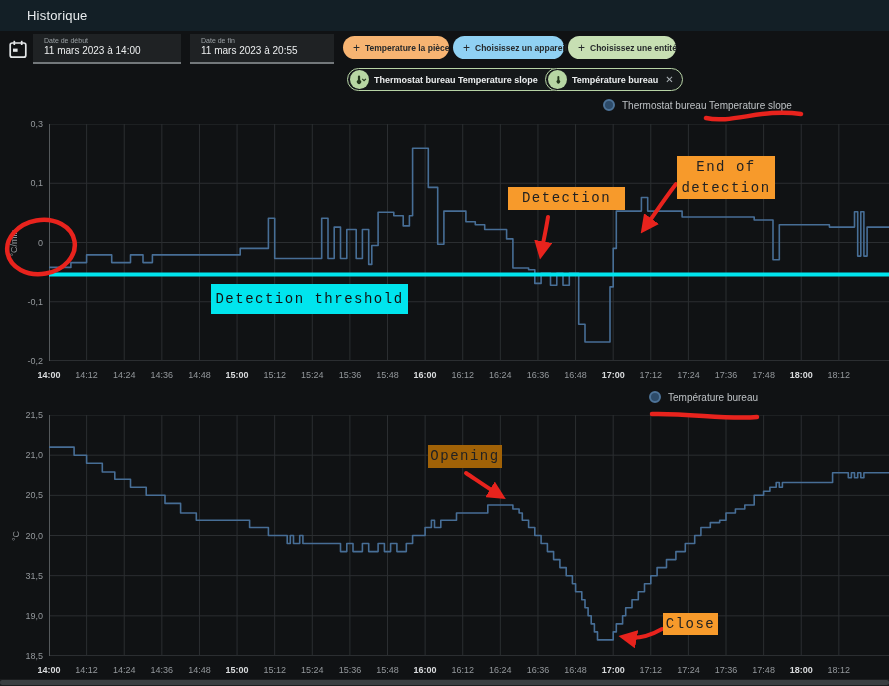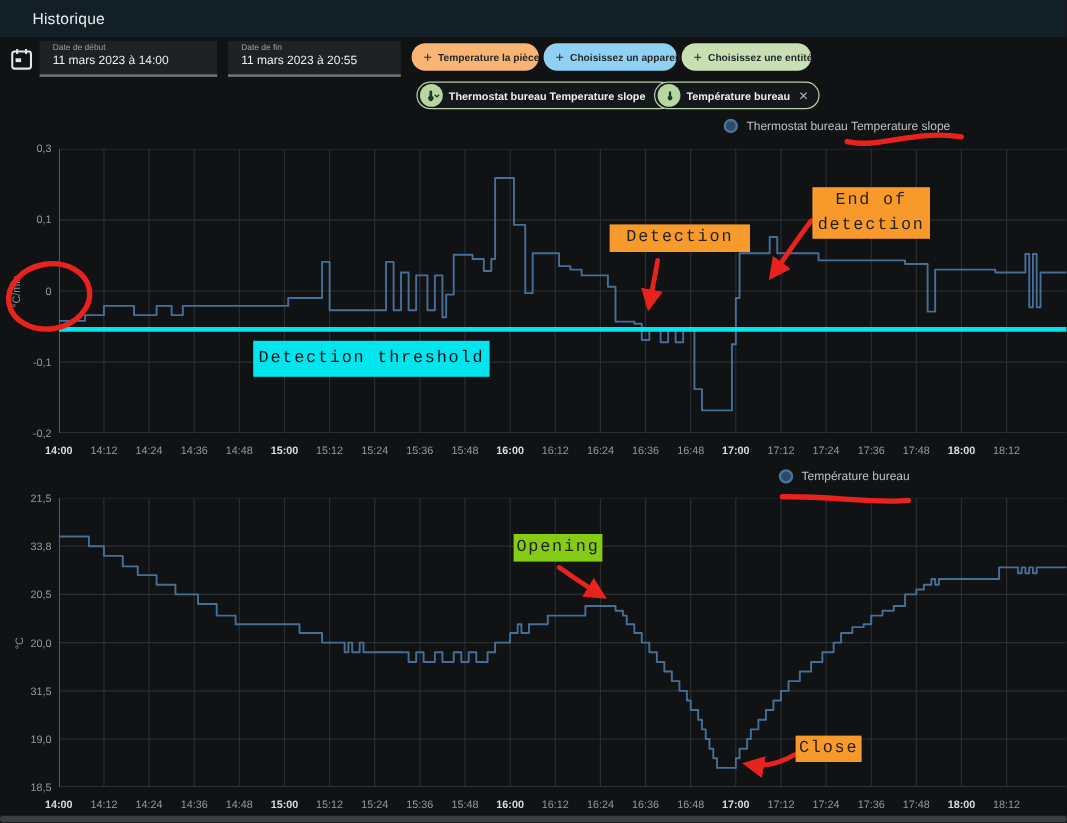--- a/index.html
+++ b/index.html
@@ -234,21 +234,21 @@
     <span class="xtick" style="left: 537.955px; top: 370px;">16:36</span>
     <span class="xtick" style="left: 575.567px; top: 370px;">16:48</span>
     <span class="xtick bold" style="left: 613.179px; top: 370px;">17:00</span>
     <span class="xtick" style="left: 650.791px; top: 370px;">17:12</span>
     <span class="xtick" style="left: 688.403px; top: 370px;">17:24</span>
     <span class="xtick" style="left: 726.015px; top: 370px;">17:36</span>
     <span class="xtick" style="left: 763.627px; top: 370px;">17:48</span>
     <span class="xtick bold" style="left: 801.239px; top: 370px;">18:00</span>
     <span class="xtick" style="left: 838.851px; top: 370px;">18:12</span>
     <span class="ytick" style="left: 5px; top: 410px;">21,5</span>
-    <span class="ytick" style="left: 5px; top: 450.167px;">33,8</span>
+    <span class="ytick" style="left: 5px; top: 450.167px;">21,0</span>
     <span class="ytick" style="left: 5px; top: 490.333px;">20,5</span>
     <span class="ytick" style="left: 5px; top: 530.5px;">20,0</span>
     <span class="ytick" style="left: 5px; top: 570.667px;">31,5</span>
     <span class="ytick" style="left: 5px; top: 610.833px;">19,0</span>
     <span class="ytick" style="left: 5px; top: 651px;">18,5</span>
     <span class="xtick bold" style="left: 49px; top: 665px;">14:00</span>
     <span class="xtick" style="left: 86.6119px; top: 665px;">14:12</span>
     <span class="xtick" style="left: 124.224px; top: 665px;">14:24</span>
     <span class="xtick" style="left: 161.836px; top: 665px;">14:36</span>
     <span class="xtick" style="left: 199.448px; top: 665px;">14:48</span>
@@ -283,19 +283,19 @@
     <path d="M548,217 C546,230 543,243 541,254" fill="none" stroke="#e8231d" stroke-width="4" stroke-linecap="round" marker-end="url(#arrowhead)"></path>
     <path d="M676,184 C663,201 652,218 644,229" fill="none" stroke="#e8231d" stroke-width="4" stroke-linecap="round" marker-end="url(#arrowhead)"></path>
     <path d="M466,473 C478,481 491,490 501,496" fill="none" stroke="#e8231d" stroke-width="4" stroke-linecap="round" marker-end="url(#arrowhead)"></path>
     <path d="M662,629 C648,637 635,639 624,637" fill="none" stroke="#e8231d" stroke-width="4" stroke-linecap="round" marker-end="url(#arrowhead)"></path>
   </svg>
 <div id="ann-labels">
     <div class="ann-label" style="left: 508px; top: 187px; width: 117px; height: 23px; background: rgb(247, 154, 43); color: rgb(34, 34, 34);">Detection</div>
     <div class="ann-label" style="left: 677px; top: 156px; width: 98px; height: 43px; background: rgb(247, 154, 43); color: rgb(34, 34, 34);">End of
 detection</div>
     <div class="ann-label" style="left: 211px; top: 284px; width: 197px; height: 30px; background: rgb(0, 229, 238); color: rgb(17, 17, 17);">Detection threshold</div>
-    <div class="ann-label" style="left: 428px; top: 445px; width: 74px; height: 23px; background: #84cc16; color: rgb(34, 34, 34);">Opening</div>
+    <div class="ann-label" style="left: 428px; top: 445px; width: 74px; height: 23px; background: #a16207; color: rgb(34, 34, 34);">Opening</div>
     <div class="ann-label" style="left: 663px; top: 613px; width: 55px; height: 22px; background: rgb(247, 154, 43); color: rgb(34, 34, 34);">Close</div>
   </div>
 
 <div class="hscrollbar">
   <div class="thumb"></div>
 </div>
 
 </body></html>

